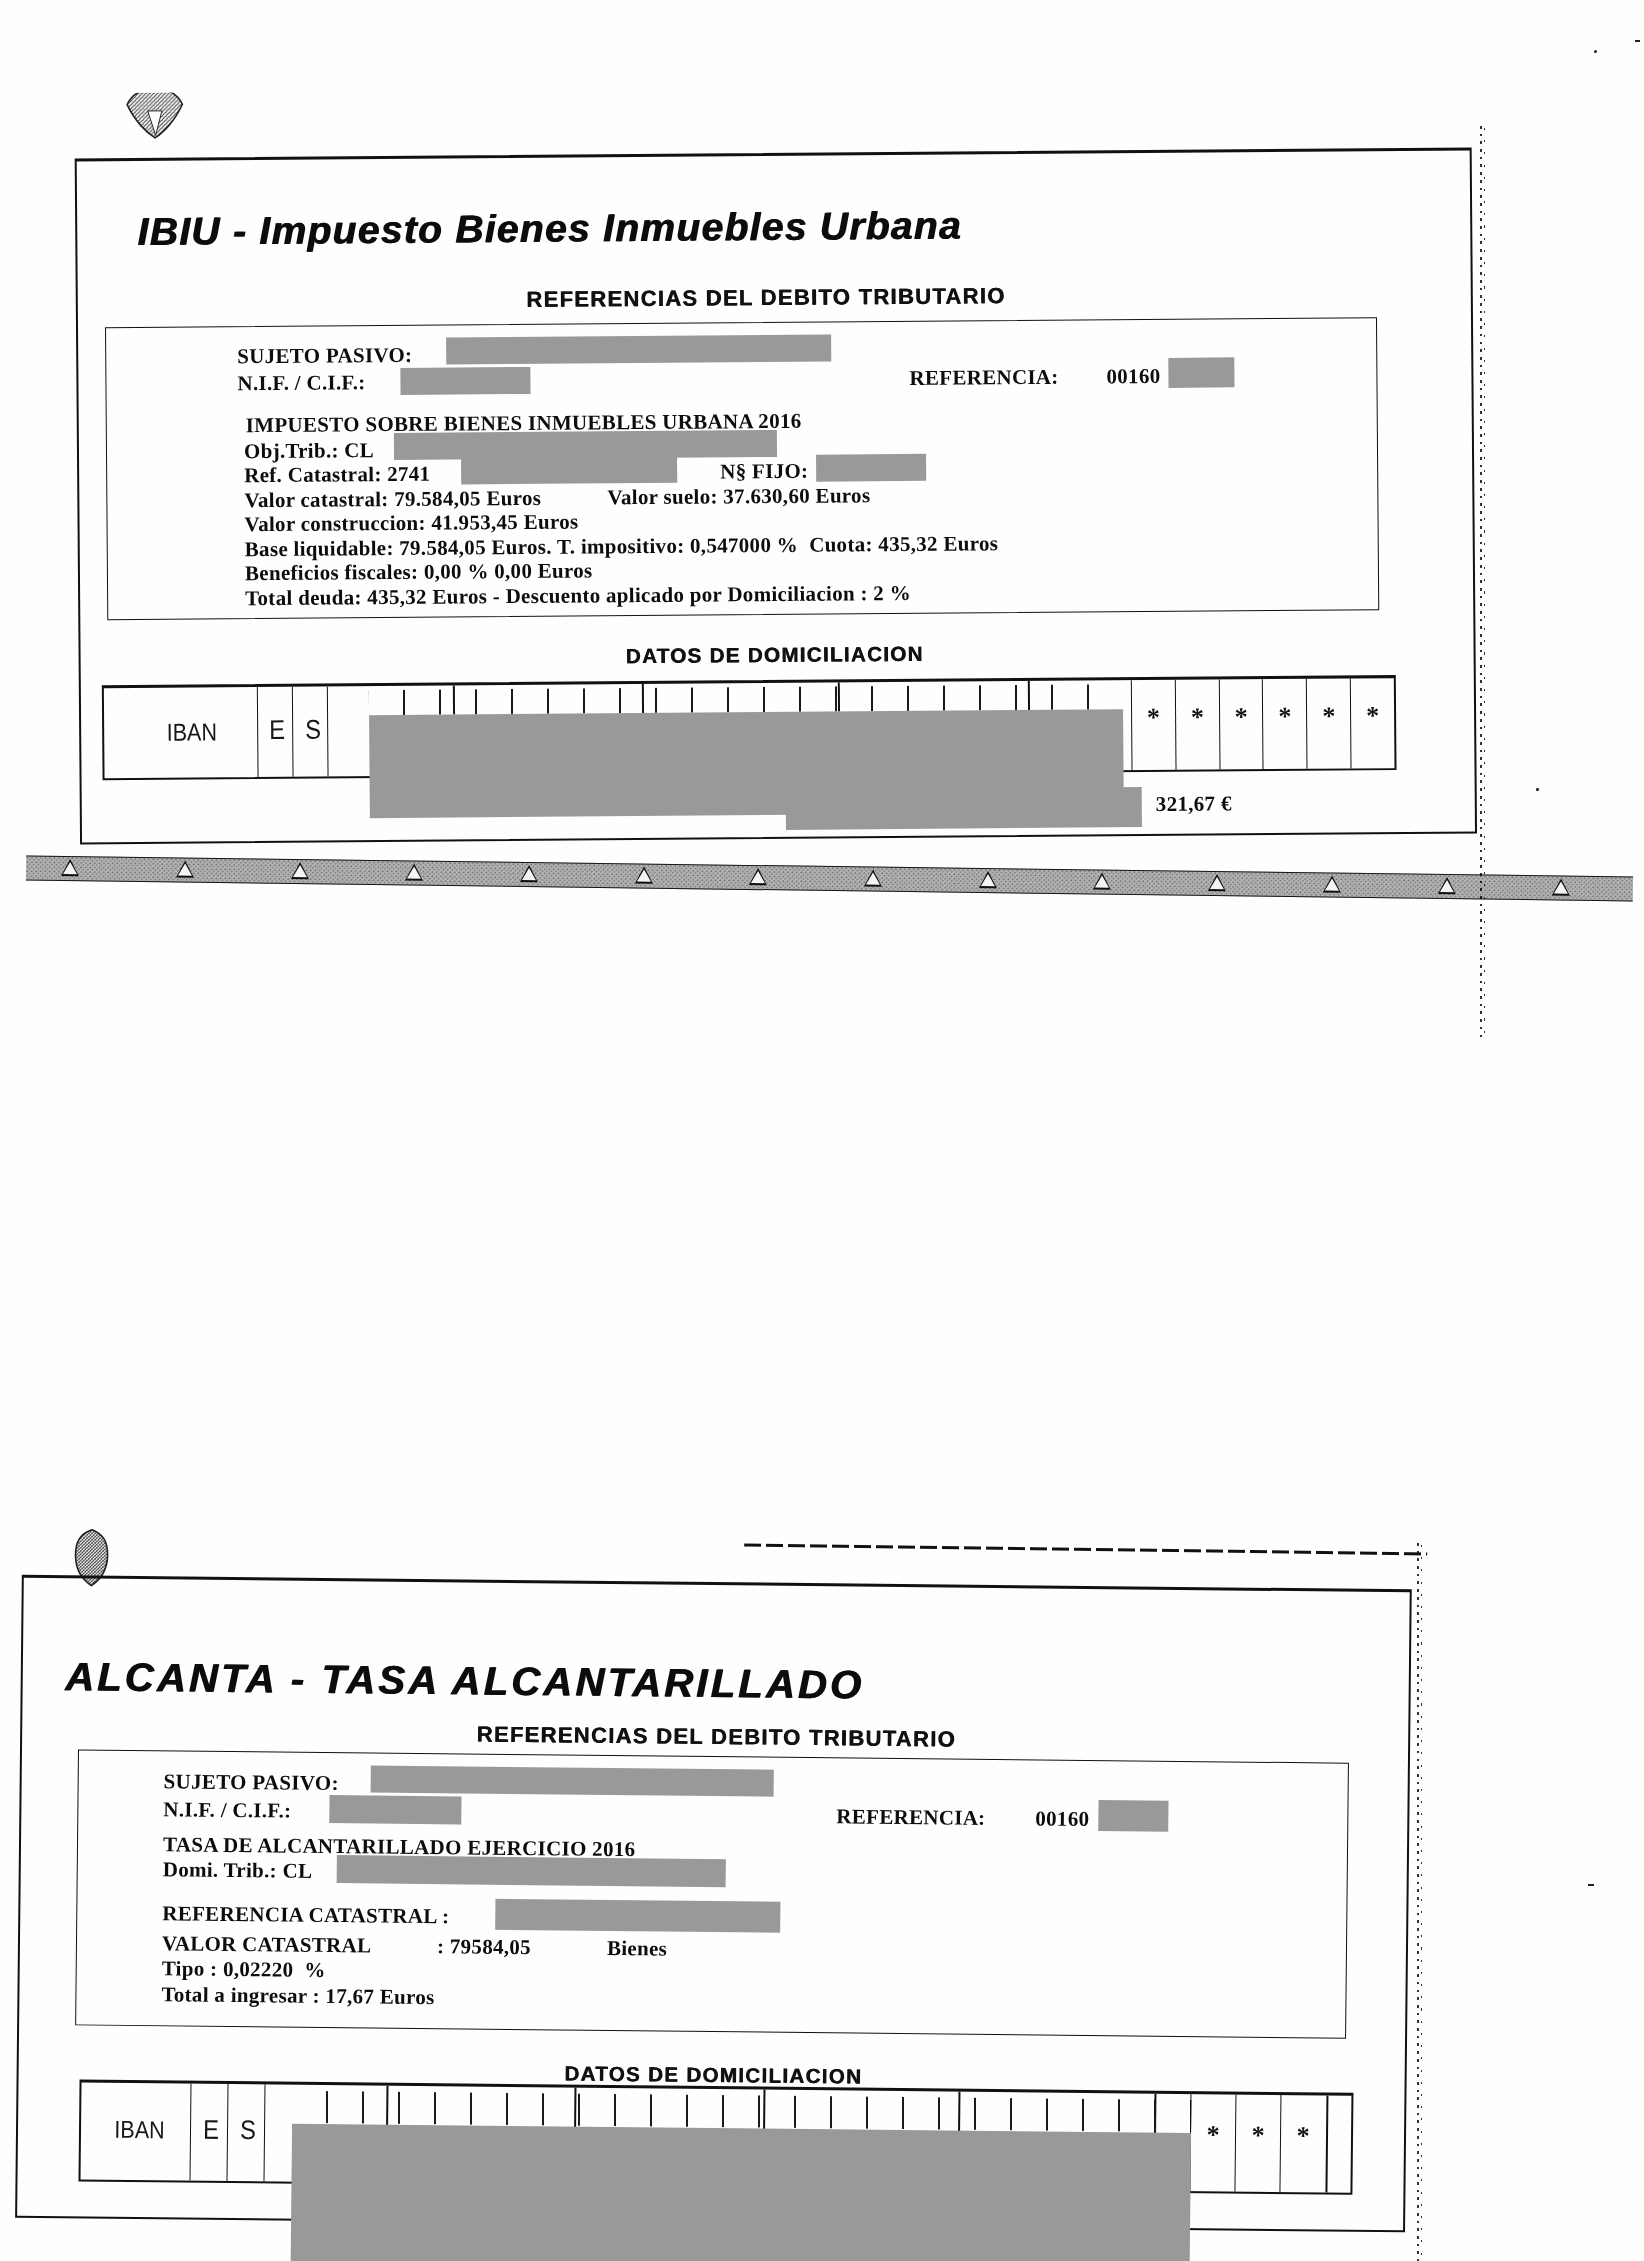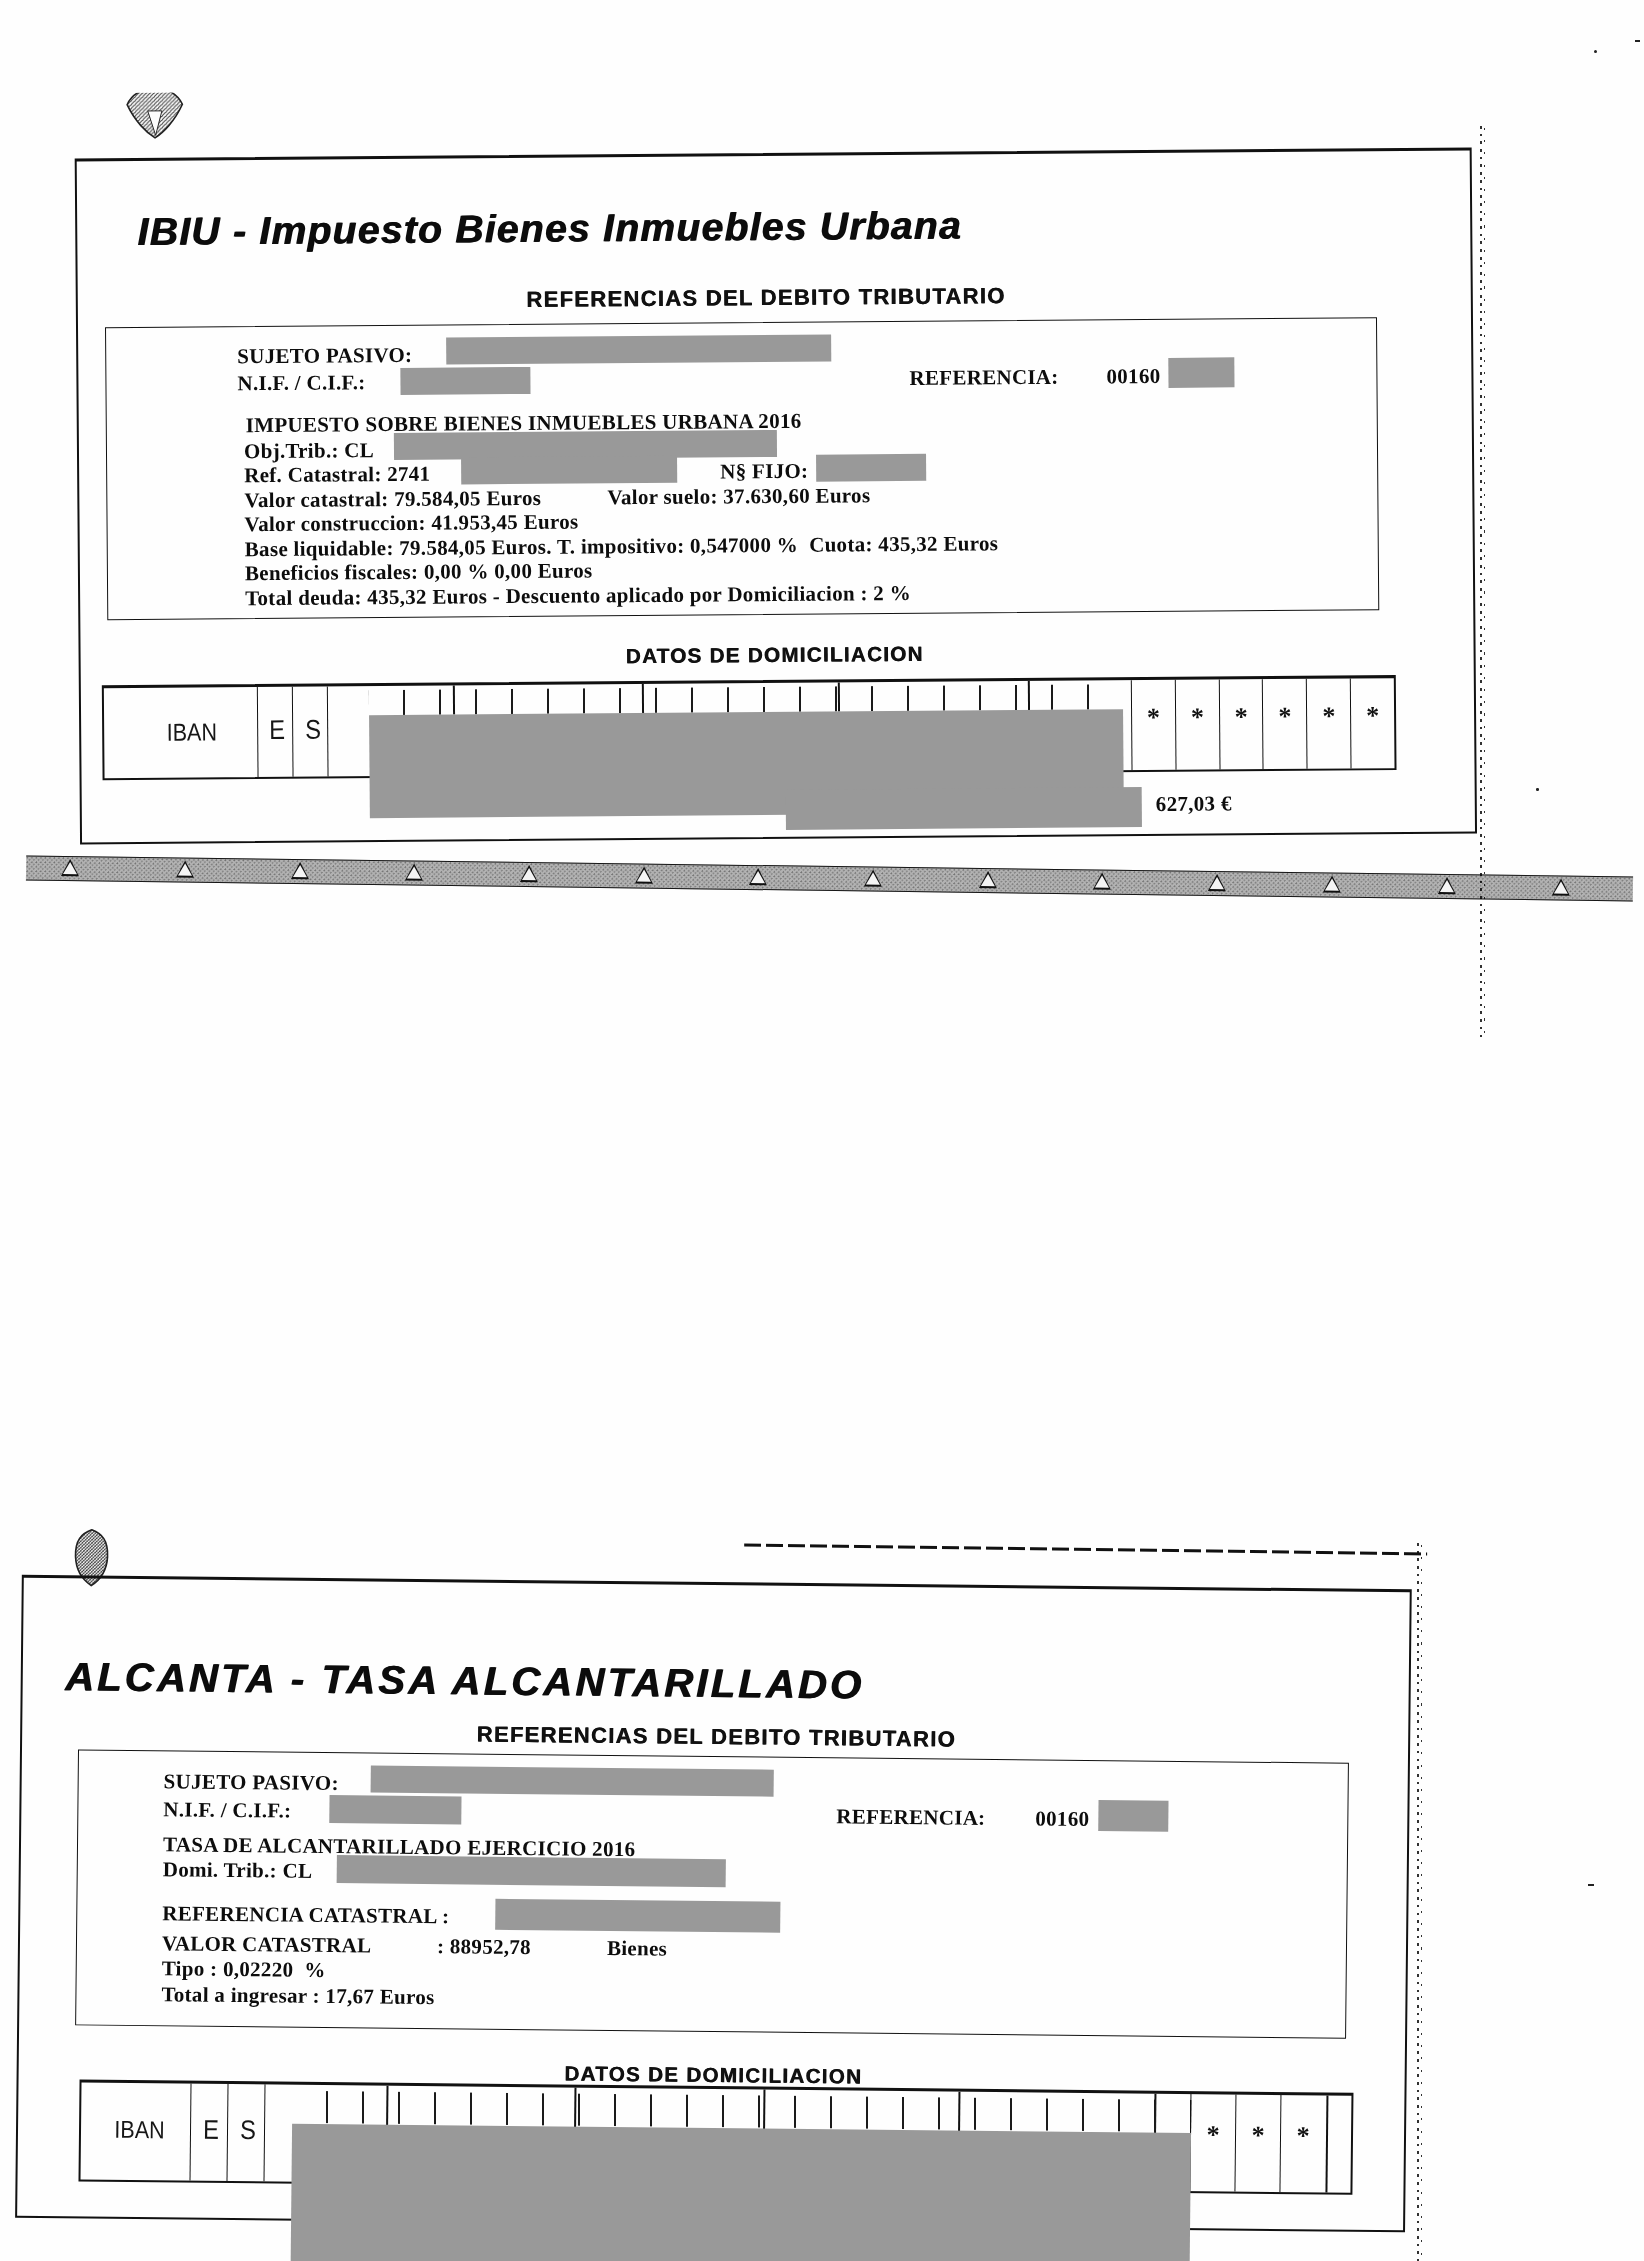--- a/index.html
+++ b/index.html
@@ -141,21 +141,21 @@
         <div class="star-cell">
             <span>*</span>
           </div>
         <div class="star-cell">
             <span>*</span>
           </div>
       </div>
     </div>
 
     <div class="redact" style="left:783px;top:790px;width:356px;height:40px;z-index:3;"></div>
-    <div class="t" style="left:1153px;top:795px;">627,03 €</div>
+    <div class="t" style="left:1153px;top:795px;">321,67 €</div>
   </div>
 
   <div class="band" style="left:26px;top:866px;width:1607px;height:23px;transform:rotate(0.75deg);" id="tear-band">
       <div class="tri-out" style="left: 35px;">
         <div class="tri-in"></div>
       </div>
       <div class="tri-out" style="left: 150px;">
         <div class="tri-in"></div>
       </div>
       <div class="tri-out" style="left: 265px;">
@@ -236,21 +236,21 @@
 
     <div class="t" style="left:163px;top:311px;">TASA DE ALCANTARILLADO EJERCICIO 2016</div>
 
     <div class="t" style="left:163px;top:336px;">Domi. Trib.: CL</div>
     <div class="redact" style="left:337px;top:332px;width:389px;height:28px;"></div>
 
     <div class="t" style="left:163px;top:380px;">REFERENCIA CATASTRAL :</div>
     <div class="redact" style="left:496px;top:374px;width:285px;height:31px;"></div>
 
     <div class="t" style="left:163px;top:410px;">VALOR CATASTRAL</div>
-    <div class="t" style="left:438px;top:410px;">: 88952,78</div>
+    <div class="t" style="left:438px;top:410px;">: 79584,05</div>
     <div class="t" style="left:608px;top:410px;">Bienes</div>
 
     <div class="t" style="left:163px;top:435px;">Tipo : 0,02220  %</div>
 
     <div class="t" style="left:163px;top:461px;">Total a ingresar : 17,67 Euros</div>
 
     <div class="sec-title" style="left:522px;top:536px;width:387px;font-size:20.6px;">DATOS DE DOMICILIACION</div>
 
     <div class="iban-table" style="left:82px;top:559px;width:1270px;height:97px;">
       <div class="iban-cell" style="left:0;width:109px;">

